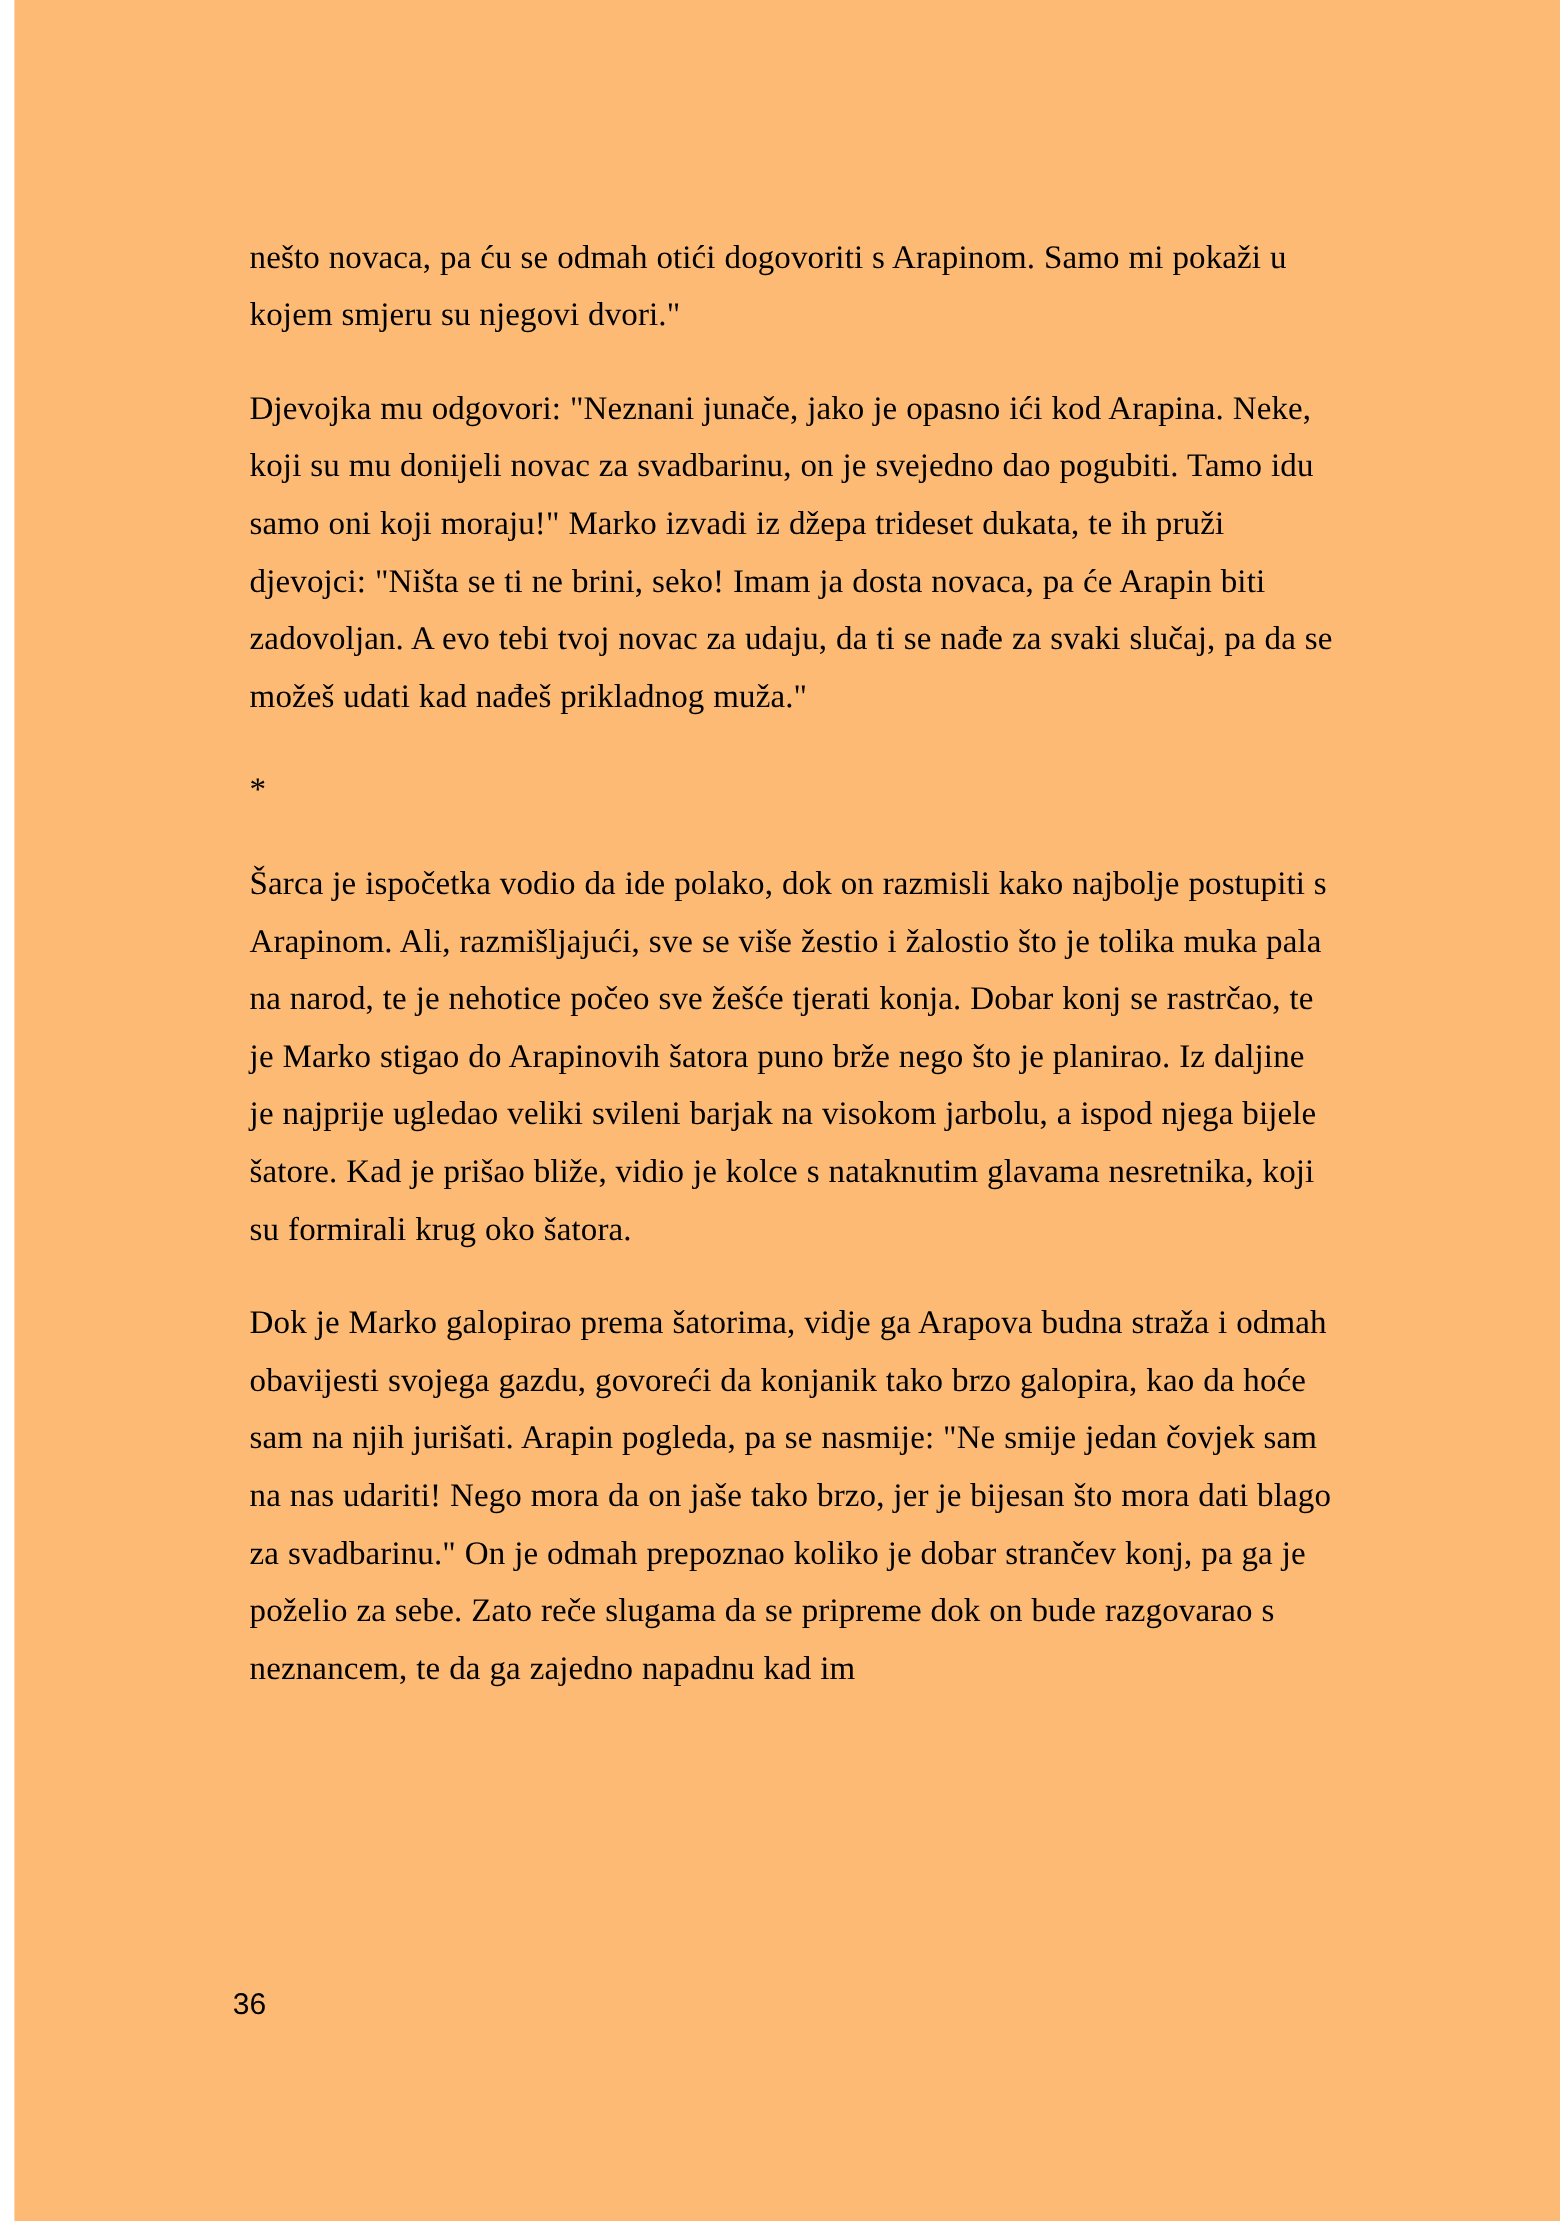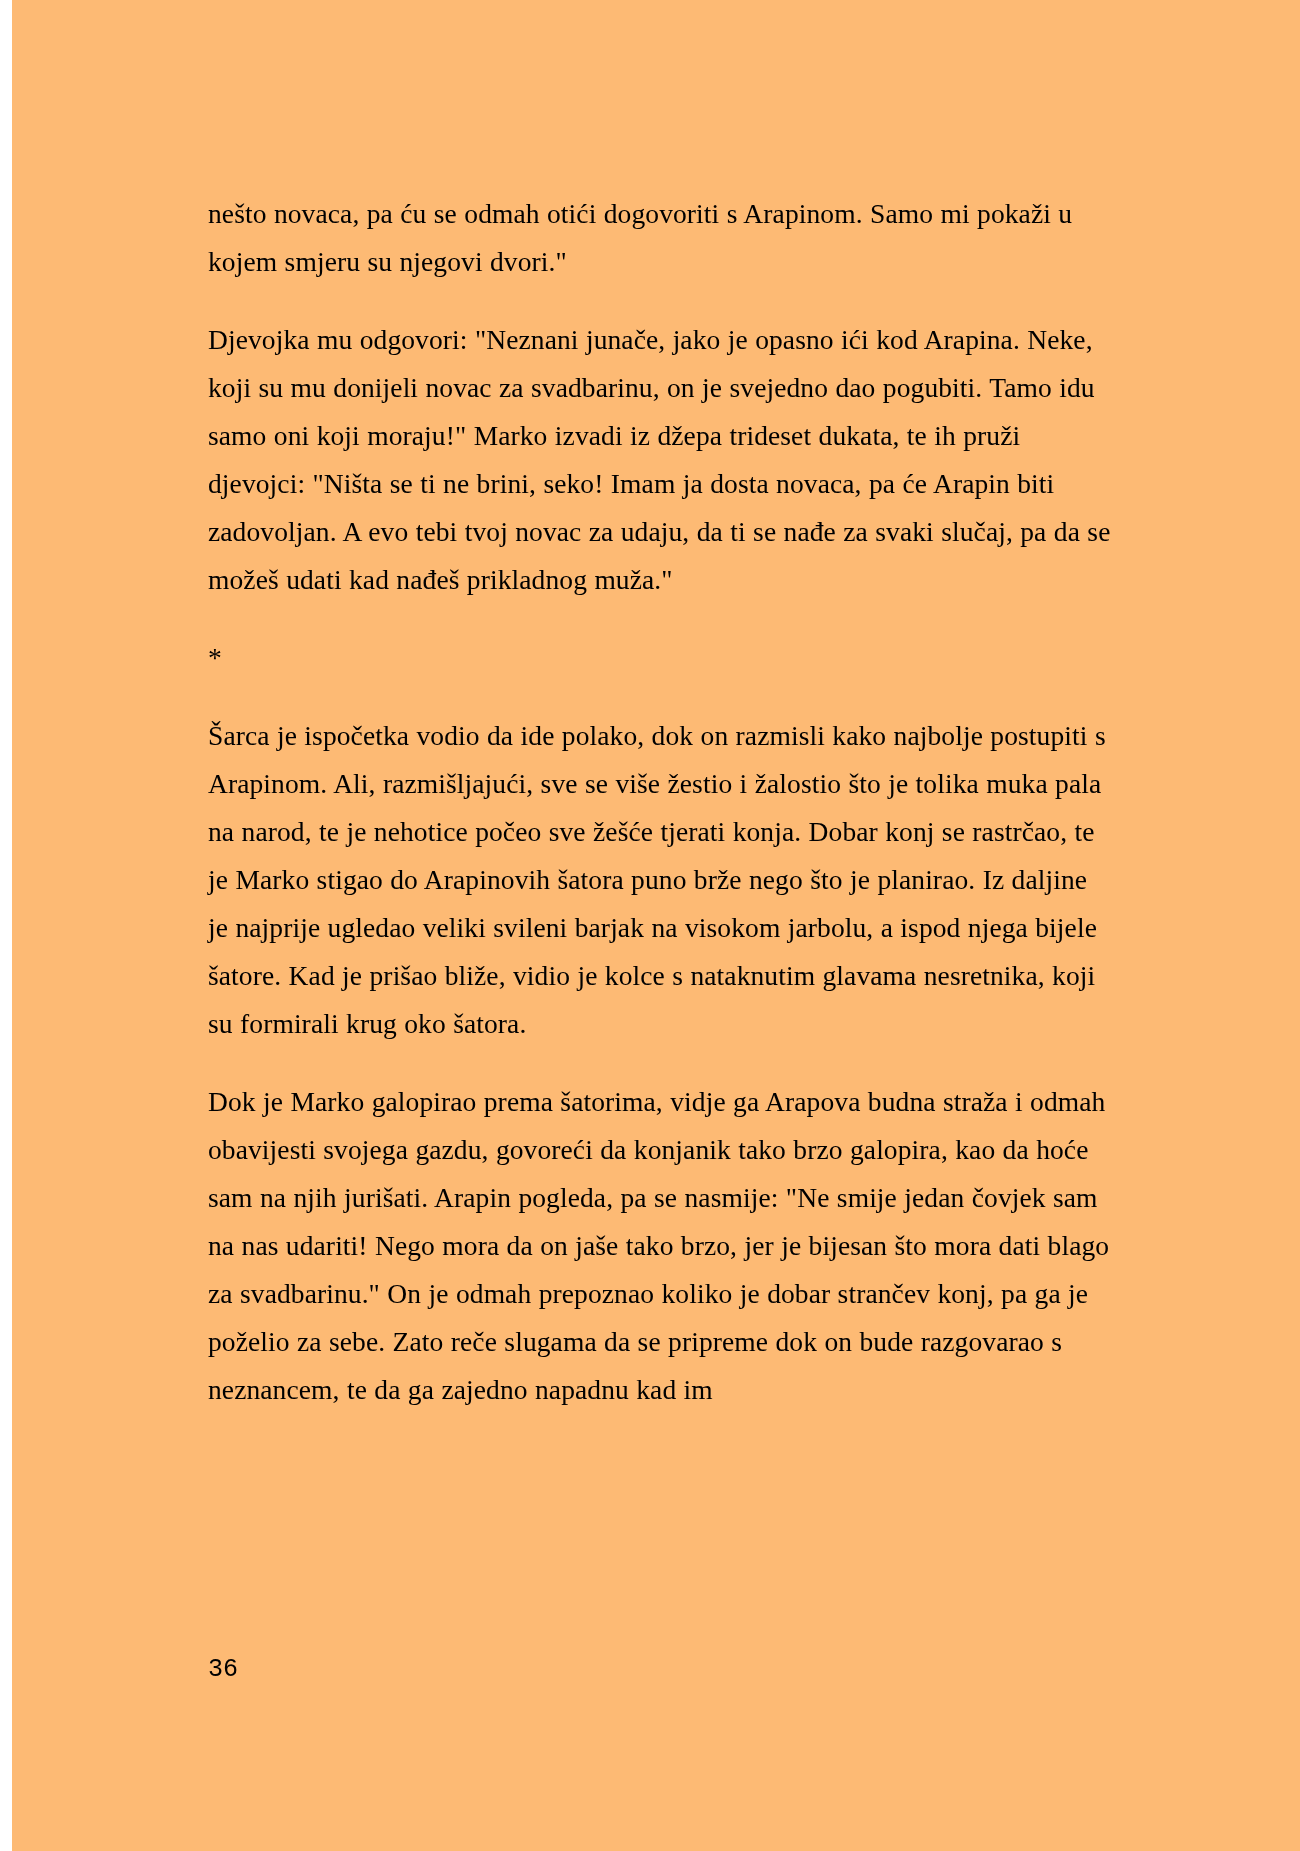--- a/index.html
+++ b/index.html
@@ -42,25 +42,25 @@
     margin-bottom: 0;
   }
   .separator {
     font-size: 27.5px;
     line-height: 48px;
     margin: 0 0 30px 0;
     letter-spacing: 0.1px;
   }
   .page-number {
     position: absolute;
-    left: 196px;
+    left: 182px;
     top: 1655px;
     font-size: 25px;
     line-height: 30px;
-    font-family: Liberation Mono, monospace;
+    font-family: Liberation Sans, sans-serif;
   }
 </style>
 </head>
 <body>
 
 <div class="page">
   <div class="content">
     <p class="para">nešto novaca, pa ću se odmah otići dogovoriti s Arapinom. Samo mi pokaži u kojem smjeru su njegovi dvori."</p>
     <p class="para">Djevojka mu odgovori: "Neznani junače, jako je opasno ići kod Arapina. Neke, koji su mu donijeli novac za svadbarinu, on je svejedno dao pogubiti. Tamo idu samo oni koji moraju!" Marko izvadi iz džepa trideset dukata, te ih pruži djevojci: "Ništa se ti ne brini, seko! Imam ja dosta novaca, pa će Arapin biti zadovoljan. A evo tebi tvoj novac za udaju, da ti se nađe za svaki slučaj, pa da se možeš udati kad nađeš prikladnog muža."</p>
     <p class="separator">*</p>

